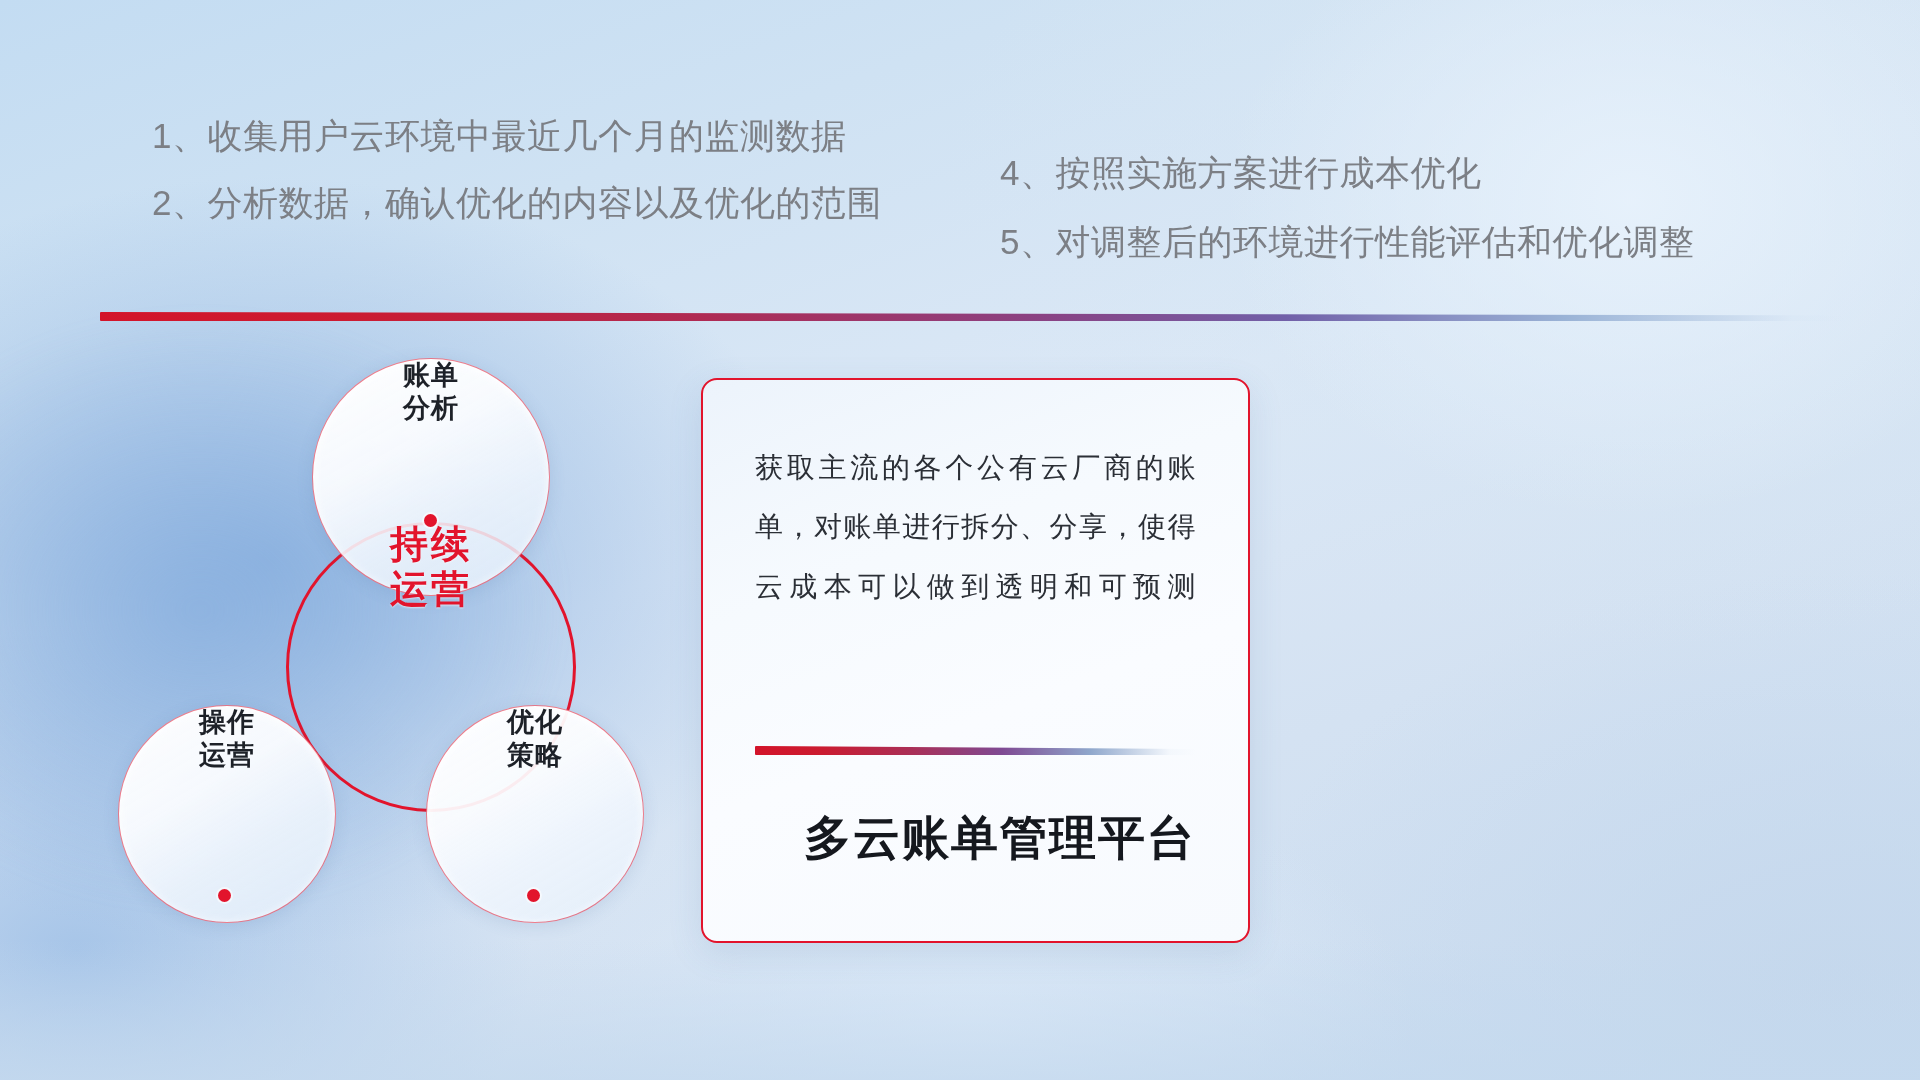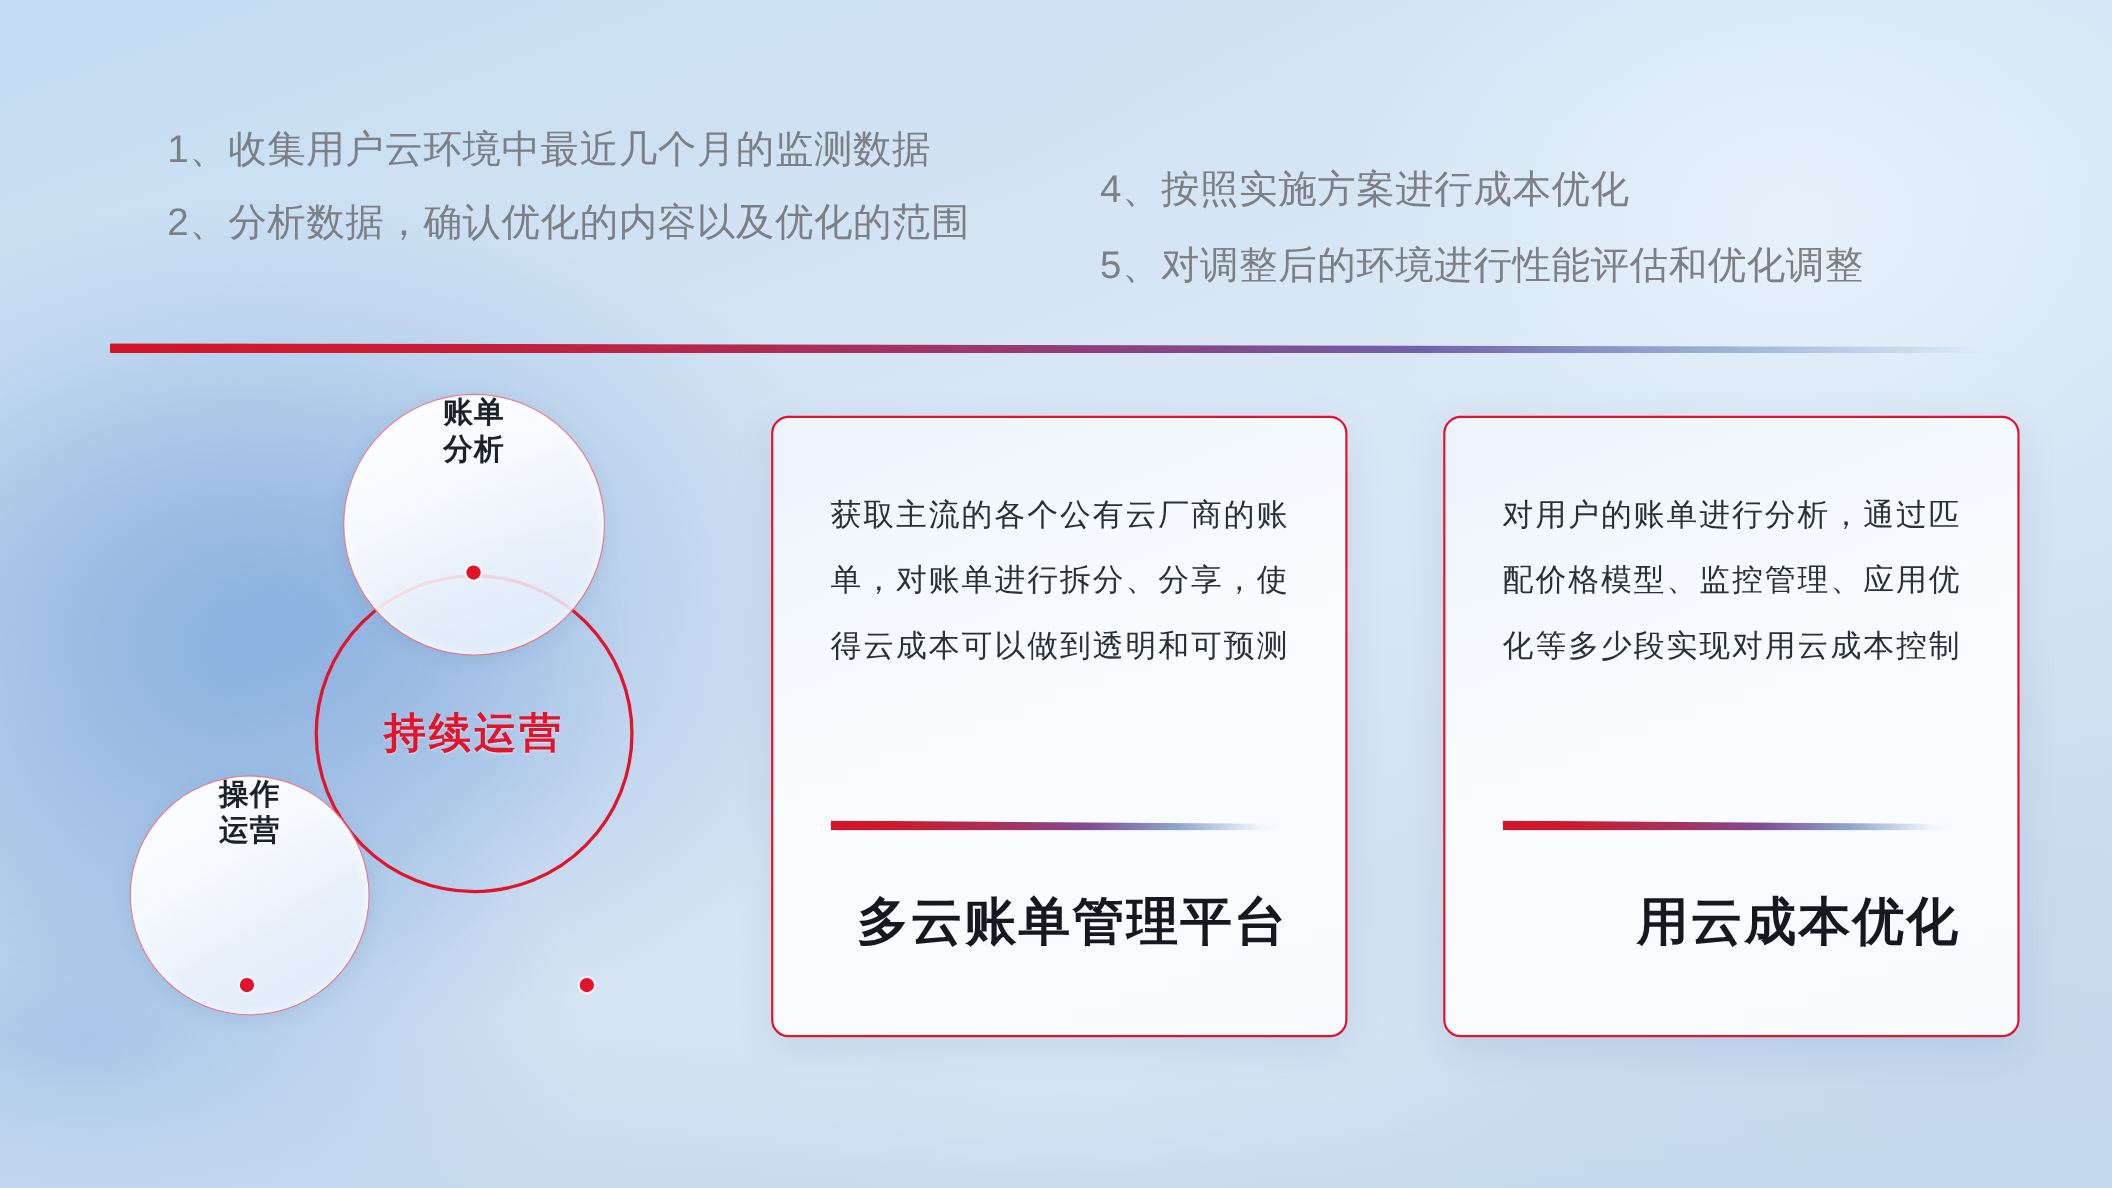--- a/index.html
+++ b/index.html
@@ -137,23 +137,23 @@
   }
   #vdot-top    { left: 324px; top: 162px; }
   #vdot-left   { left: 118px; top: 537px; }
   #vdot-right  { left: 427px; top: 537px; }
 
   #venn-center {
     position: absolute;
     left: 186px; top: 170px;
     width: 290px; height: 290px;
     display: flex;
-    flex-direction: row;
+    flex-direction: column;
     align-items: center;
-    justify-content: center;
+    justify-content: flex-start;
     pointer-events: none;
   }
   #venn-center-label {
     color: #e2142c;
     font-size: 38px;
     font-weight: 800;
     line-height: 1.18;
     text-align: center;
     letter-spacing: 3px;
     text-shadow: 0 1px 2px rgba(255,255,255,0.6);
@@ -243,38 +243,37 @@
   <div class="bubble" id="bubble-top">
     <div class="bubble-label">账单</div>
     <div class="bubble-label">分析</div>
   </div>
 
   <div class="bubble" id="bubble-left">
     <div class="bubble-label">操作</div>
     <div class="bubble-label">运营</div>
   </div>
 
+  <div class="bubble" id="bubble-right">
+    <div class="bubble-label">优化</div>
+    <div class="bubble-label">策略</div>
+  </div>
 
   <div id="venn-center">
     <div id="venn-center-label">持续</div>
     <div id="venn-center-label" class="vc2" style="color:#e2142c;font-size:38px;font-weight:800;line-height:1.18;letter-spacing:3px;text-align:center;">运营</div>
   </div>
 
   <div class="vdot" id="vdot-top"></div>
   <div class="vdot" id="vdot-left"></div>
   <div class="vdot" id="vdot-right"></div>
 </div>
 
 <div id="cards">
 
   <div class="card">
     <div class="card-body">获取主流的各个公有云厂商的账单，对账单进行拆分、分享，使得云成本可以做到透明和可预测</div>
     <div class="card-rule"></div>
     <div class="card-title">多云账单管理平台</div>
   </div>
 
-  <div class="card">
-    <div class="card-body">对用户的账单进行分析，通过匹配价格模型、监控管理、应用优化等多少段实现对用云成本控制</div>
-    <div class="card-rule"></div>
-    <div class="card-title">用云成本优化</div>
-  </div>
 
 </div>
 
 </body></html>

